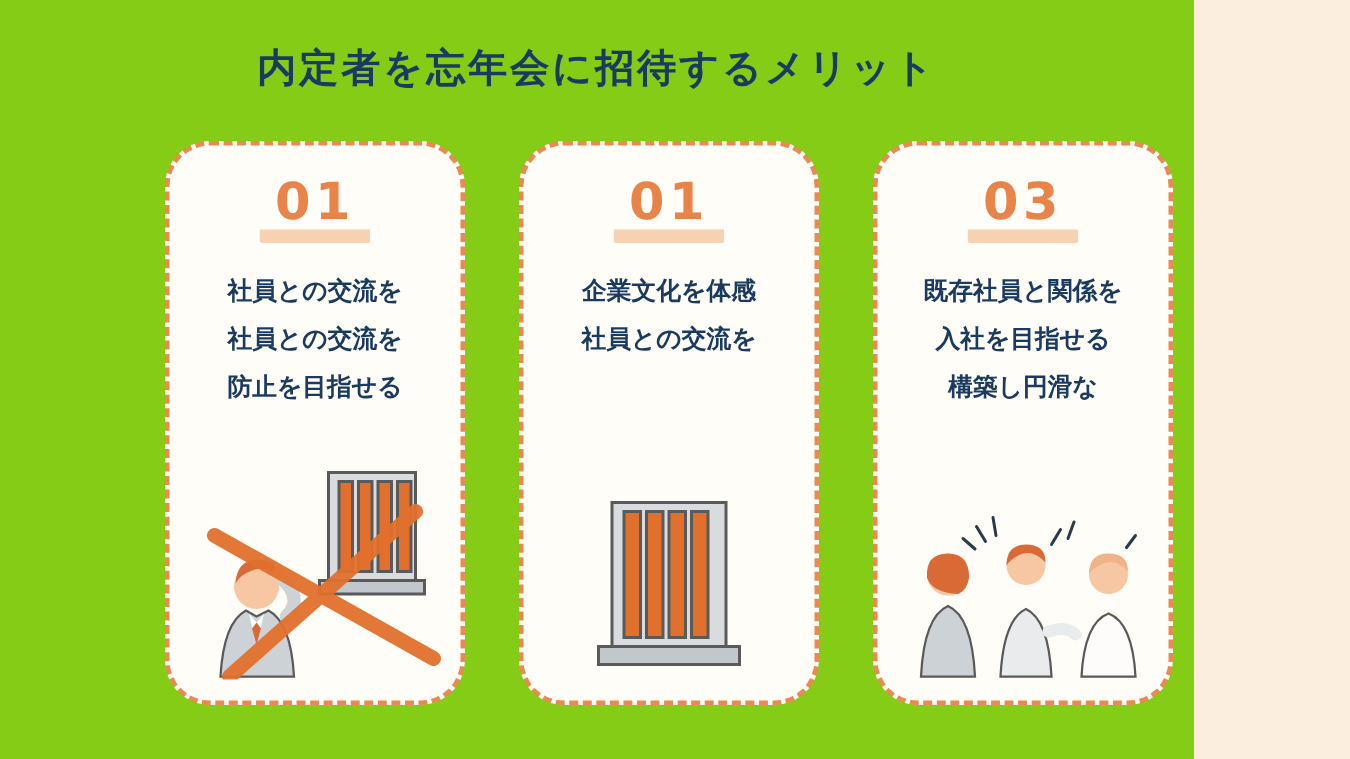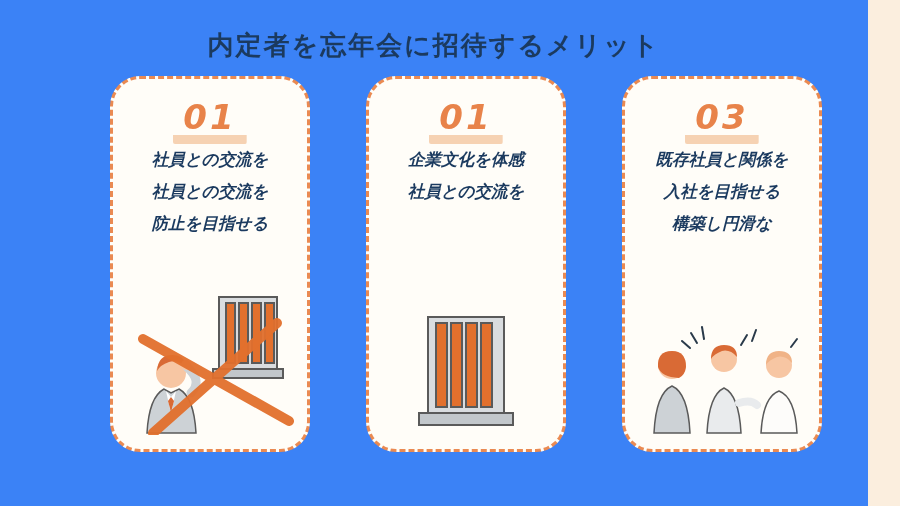--- a/index.html
+++ b/index.html
@@ -3,43 +3,42 @@
 <meta charset="utf-8">
 <style>
   * { margin: 0; padding: 0; box-sizing: border-box; }
   html, body { width: 900px; height: 506px; }
   body {
     font-family: "DejaVu Sans", "Liberation Sans", sans-serif;
     background: #fbeede;
   }
   .canvas {
     position: relative;
-    width: 868px;
+    width: 796px;
     height: 506px;
-    background: #3b82f6;
+    background: #84cc16;
     overflow: hidden;
   }
   .title {
     position: absolute;
     top: 28px;
     left: 0;
     width: 100%;
     text-align: center;
     font-size: 26px;
     font-weight: bold;
     color: #1b3a5f;
     letter-spacing: 2px;
   }
   .cards {
     position: absolute;
-    top: 76px;
+    top: 94px;
     left: 110px;
     display: flex;
-    gap: 56px;
-    font-style: italic;
+    gap: 36px;
   }
   .card {
     width: 200px;
     height: 376px;
     background: #fffdf8;
     border: 3px dashed #ea8a52;
     border-radius: 30px;
     display: flex;
     flex-direction: column;
     align-items: center;
@@ -48,20 +47,21 @@
   .number {
     font-size: 34px;
     font-weight: bold;
     color: #e8834a;
     letter-spacing: 3px;
     padding: 2px 10px 7px;
     background: linear-gradient(#f6d2b3, #f6d2b3) no-repeat center bottom / 100% 9px;
     border-radius: 2px;
   }
   .lines {
+    margin-top: 16px;
     text-align: center;
     color: #1b3a5f;
     font-weight: bold;
     font-size: 16.5px;
     line-height: 1.95;
   }
   .illus {
     margin-top: auto;
     margin-bottom: 14px;
     display: flex;

